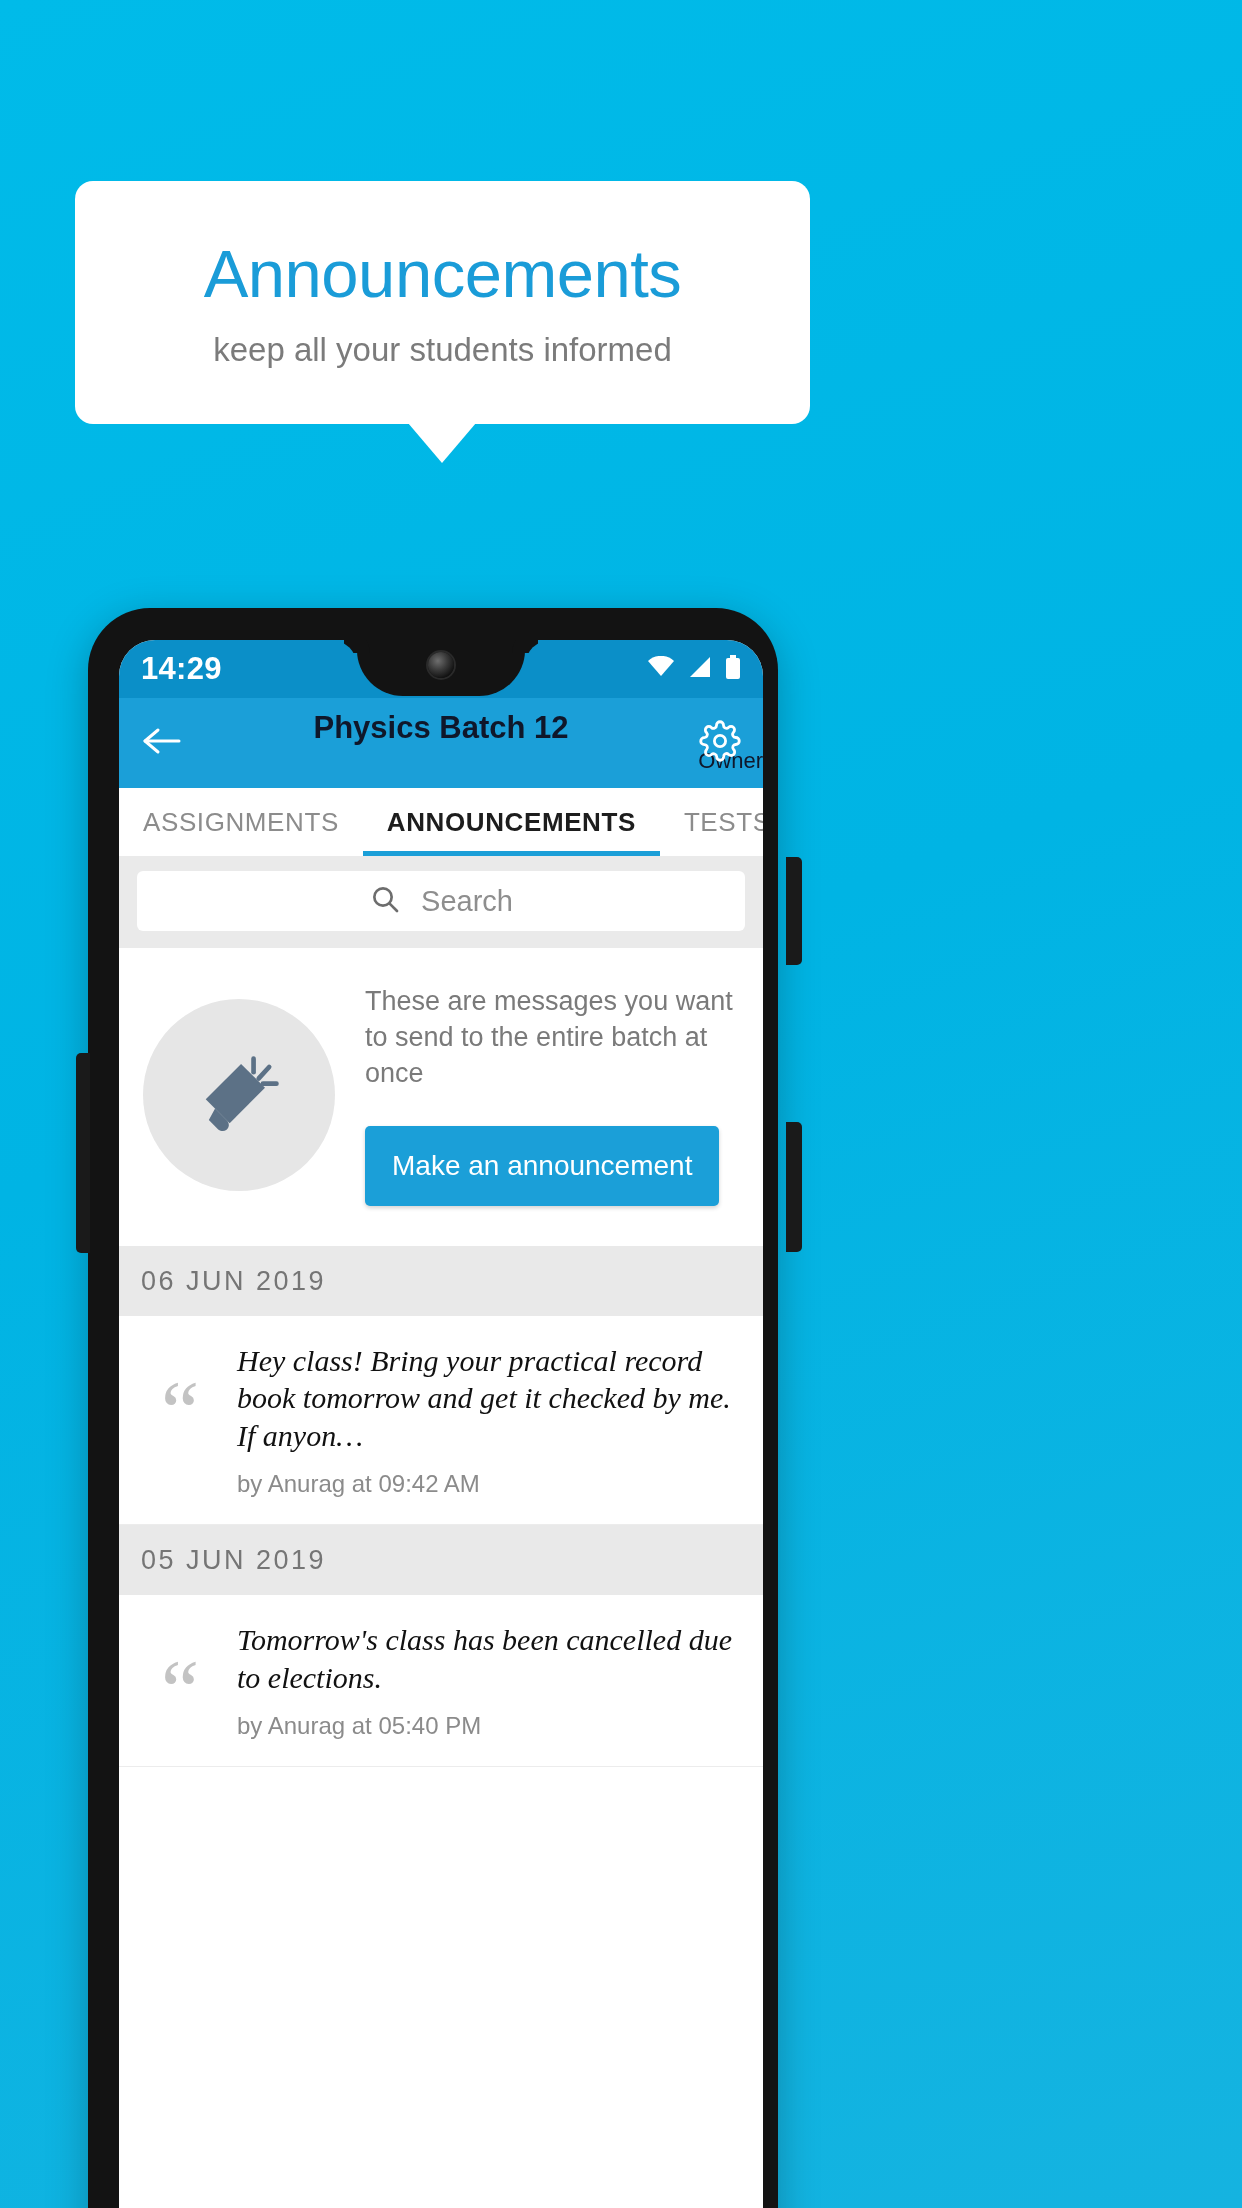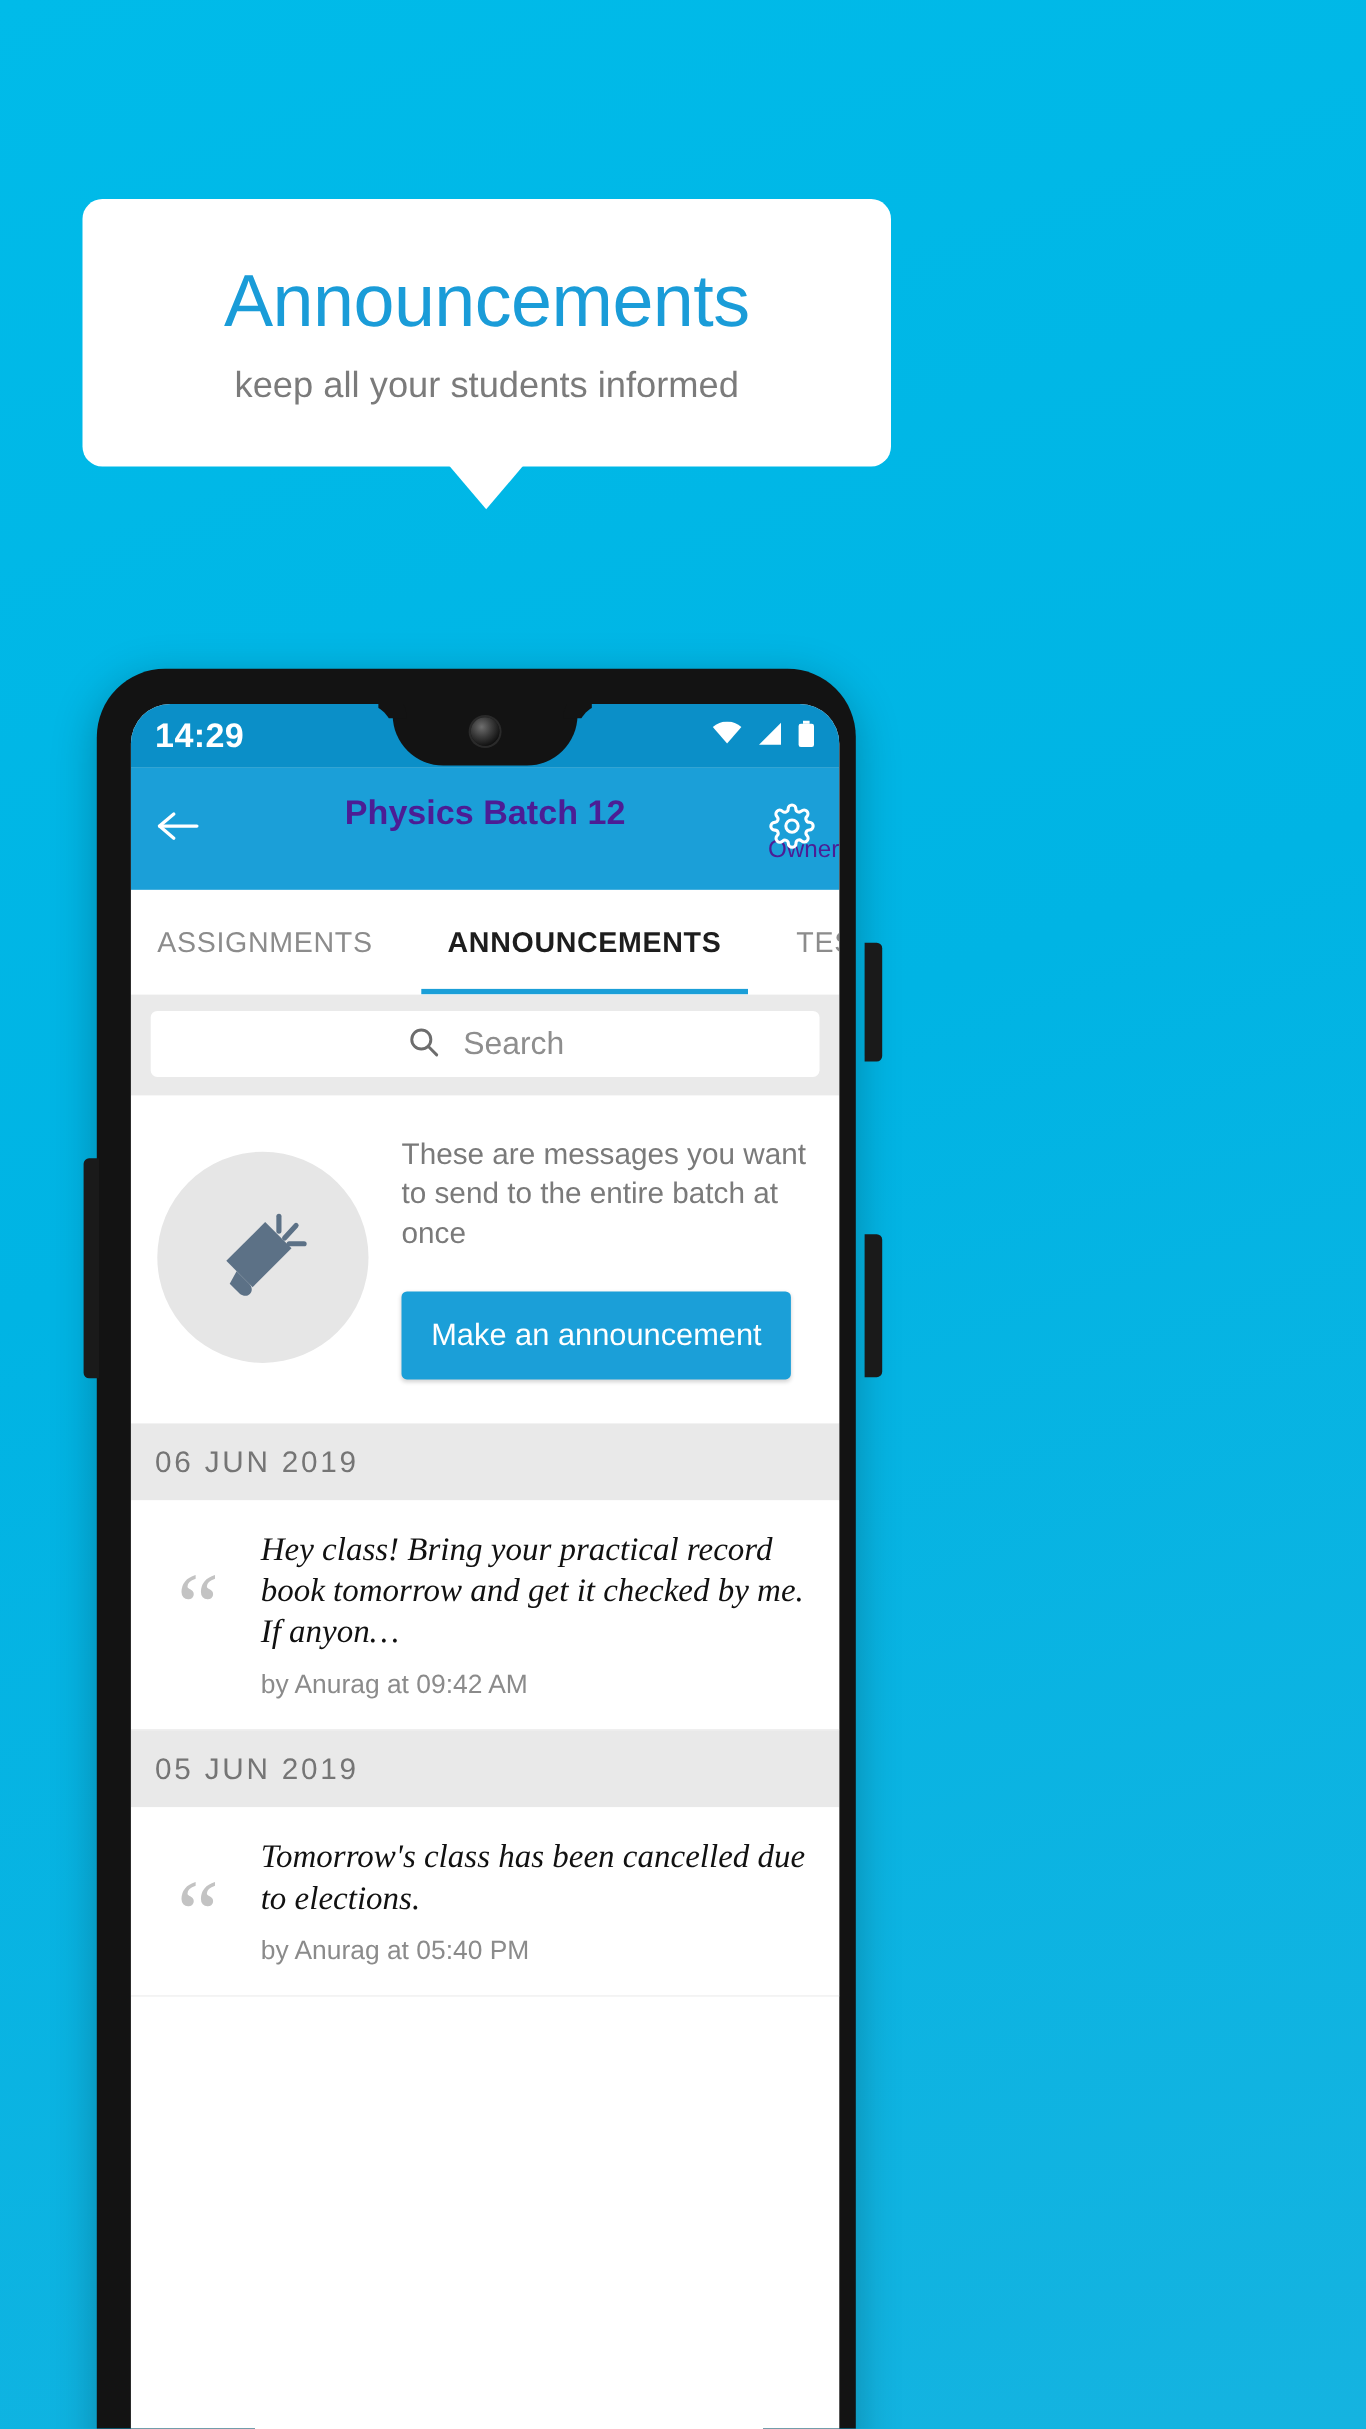--- a/index.html
+++ b/index.html
@@ -173,27 +173,27 @@
     width: 26px;
     height: 26px;
     border-radius: 50%;
     background: radial-gradient(circle at 38% 34%, #6e6e6e 0%, #3a3a3a 40%, #111 75%);
     box-shadow: 0 0 0 2px #2a2a2a;
   }
 
   
   .appbar {
     position: relative;
-    height: 111px;
+    height: 90px;
     background: #1b9fd8;
     display: flex;
     align-items: center;
     padding: 0 22px;
     box-sizing: border-box;
-    color: #4c1d95;
+    color: #0f172a;
   }
   .appbar-titles {
     position: absolute;
     left: 0; right: 0;
     text-align: center;
     pointer-events: none;
   }
   .appbar-title {
     font-size: 31px;
     font-weight: 600;
@@ -208,27 +208,26 @@
   }
   .back-arrow, .gear {
     position: relative;
     z-index: 2;
     cursor: pointer;
   }
   .gear { margin-left: auto; }
 
   
   .tabs {
-    height: 95px;
+    height: 68px;
     background: #ffffff;
     display: flex;
     align-items: stretch;
     overflow: hidden;
     position: relative;
-    gap: 20px;
   }
   .tab {
     display: flex;
     align-items: center;
     justify-content: center;
     padding: 0 24px;
     font-size: 26px;
     letter-spacing: 0.6px;
     color: #8c8c8c;
     white-space: nowrap;

